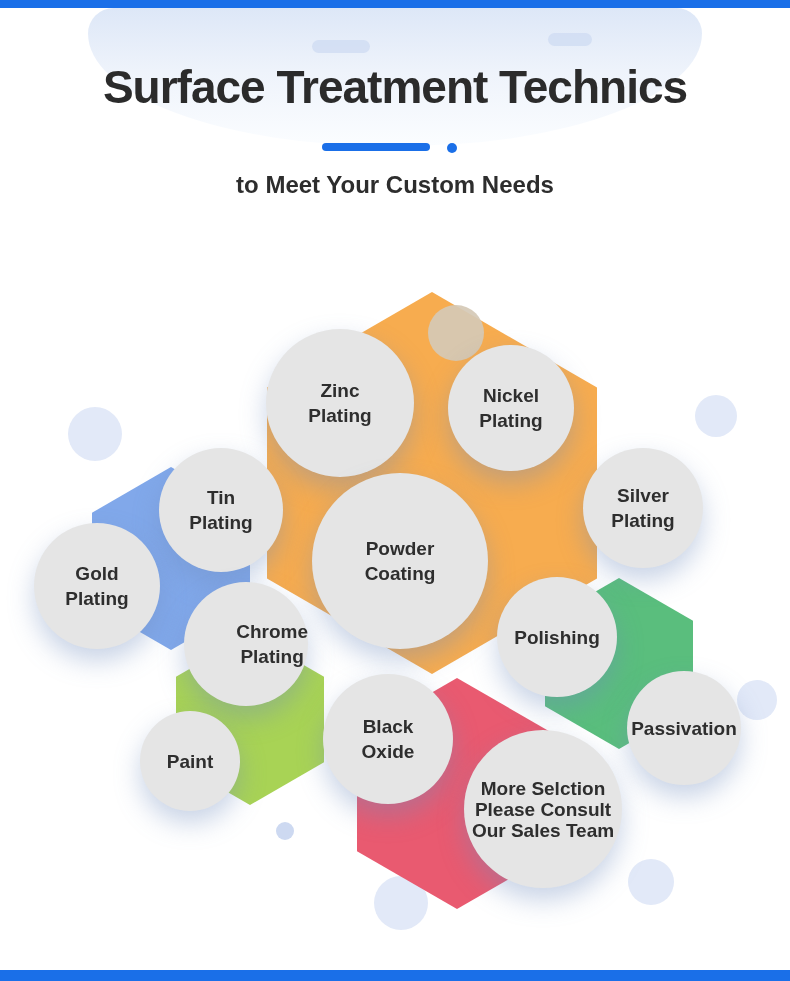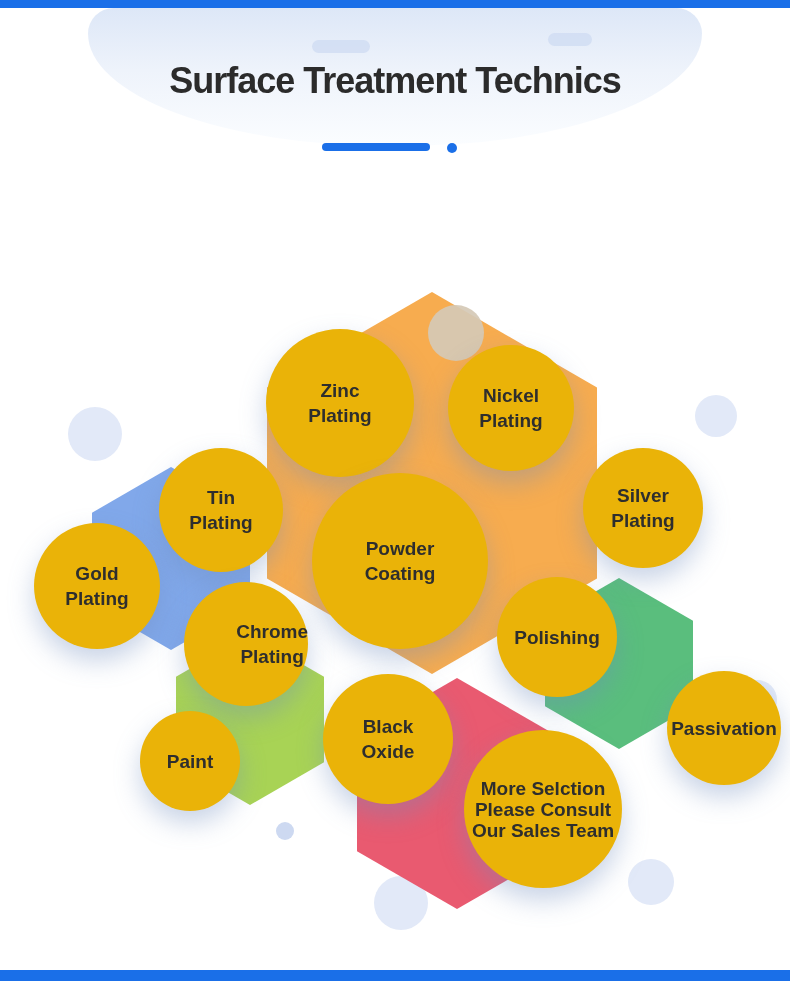--- a/index.html
+++ b/index.html
@@ -25,21 +25,21 @@
   .header-blob{
     position:absolute;left:88px;top:8px;width:614px;height:138px;
     background:linear-gradient(180deg,#dde7f7 0%,#eef3fb 45%,#fbfdff 100%);
     border-radius:26px 26px 50% 50% / 26px 26px 115px 115px;
   }
   .decor-pill{position:absolute;height:13px;border-radius:7px;background:#cfdcf2;opacity:.8;}
   .pill-1{left:312px;top:40px;width:58px;}
   .pill-2{left:548px;top:33px;width:44px;}
   .page-title{
     position:absolute;left:0;top:60px;width:790px;text-align:center;
-    font-size:36px;font-weight:800;letter-spacing:-1px;color:#2b2b2b;
+    font-size:46px;font-weight:800;letter-spacing:-1px;color:#2b2b2b;
   }
   .title-underline{position:absolute;left:322px;top:143px;width:108px;height:8px;border-radius:5px;background:var(--accent-blue);}
   .title-underline-dot{position:absolute;left:447px;top:143px;width:10px;height:10px;border-radius:50%;background:var(--accent-blue);}
   .subtitle{
     position:absolute;left:0;top:169px;width:790px;text-align:center;
     font-size:24px;font-weight:700;color:var(--text-dark);line-height:31px;
   }
 
   
   .hex{
@@ -57,55 +57,56 @@
   .d-topright{left:695px;top:395px;width:42px;height:42px;}
   .d-left{left:68px;top:407px;width:54px;height:54px;}
   .d-dot{left:276px;top:822px;width:18px;height:18px;background:#cdd9f1;}
   .d-bottom{left:374px;top:876px;width:54px;height:54px;}
   .d-bottomright{left:628px;top:859px;width:46px;height:46px;}
   .d-rightmid{left:737px;top:680px;width:40px;height:40px;}
   .d-tan{left:428px;top:305px;width:56px;height:56px;background:var(--decor-tan);z-index:2;opacity:.92;}
 
   
   .bubble{
-    position:absolute;z-index:3;border-radius:50%;background:#eab308;
+    position:absolute;z-index:3;border-radius:50%;background:#e5e5e5;
     display:flex;align-items:center;justify-content:center;text-align:center;
     box-shadow:0 12px 26px rgba(110,140,190,.38);
   }
   .bubble .lbl{
     white-space:pre-line;font-weight:700;color:#2e2e2e;font-size:19px;line-height:25px;
   }
   .b-zinc{left:266px;top:329px;width:148px;height:148px;}
   .b-nickel{left:448px;top:345px;width:126px;height:126px;}
   .b-tin{left:159px;top:448px;width:124px;height:124px;}
   .b-silver{left:583px;top:448px;width:120px;height:120px;}
   .b-gold{left:34px;top:523px;width:126px;height:126px;}
   .b-powder{left:312px;top:473px;width:176px;height:176px;}
   .b-chrome{left:184px;top:582px;width:124px;height:124px;justify-content:flex-end;}
   .b-polishing{left:497px;top:577px;width:120px;height:120px;}
   .b-blackoxide{left:323px;top:674px;width:130px;height:130px;}
-  .b-passivation{left:627px;top:671px;width:114px;height:114px;margin-left:40px;}
+  .b-passivation{left:627px;top:671px;width:114px;height:114px;}
   .b-paint{left:140px;top:711px;width:100px;height:100px;}
   .b-more{left:464px;top:730px;width:158px;height:158px;}
   .b-more .lbl{font-size:19px;line-height:21px;}
 </style>
 </head>
 <body>
 
 <div class="page">
 
   <div class="top-bar"></div>
 
   <div class="header-blob"></div>
   <div class="decor-pill pill-1"></div>
   <div class="decor-pill pill-2"></div>
   <h1 class="page-title">Surface Treatment Technics</h1>
   <div class="title-underline"></div>
   <div class="title-underline-dot"></div>
   <div class="subtitle">
+    <div>to Meet Your Custom Needs</div>
   </div>
 
   <div>
 
     <div class="decor d-topright"></div>
     <div class="decor d-left"></div>
     <div class="decor d-dot"></div>
     <div class="decor d-bottom"></div>
     <div class="decor d-bottomright"></div>
     <div class="decor d-rightmid"></div>

